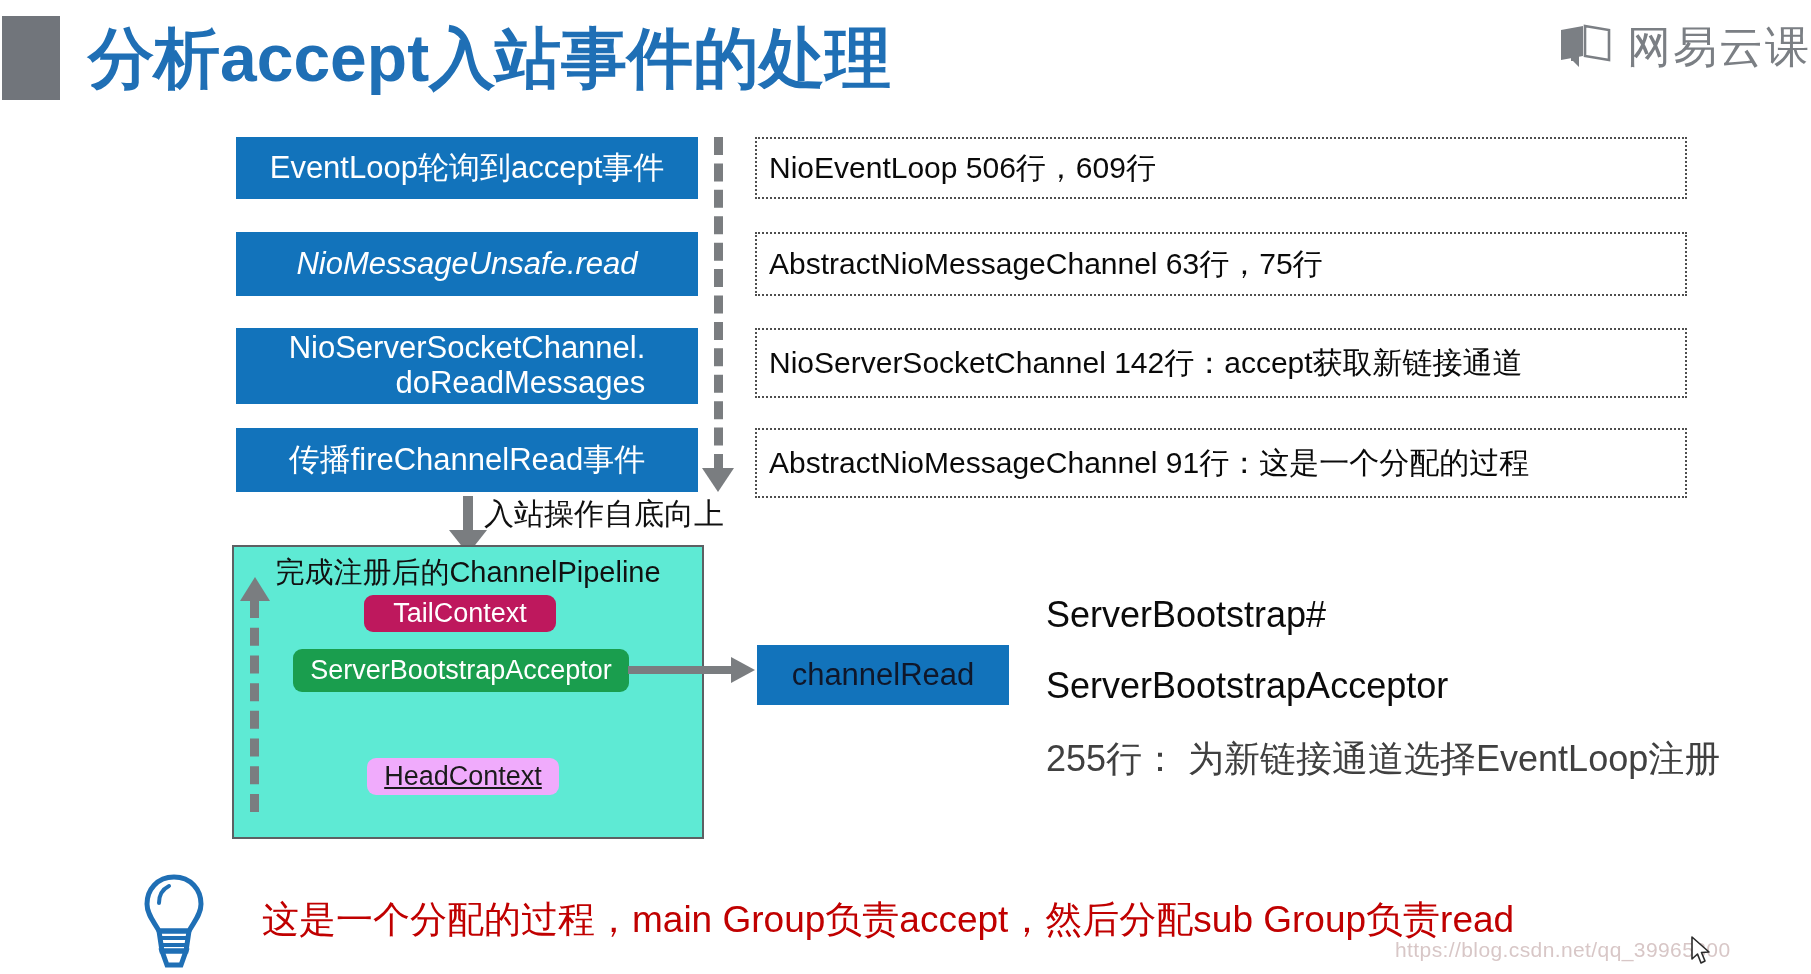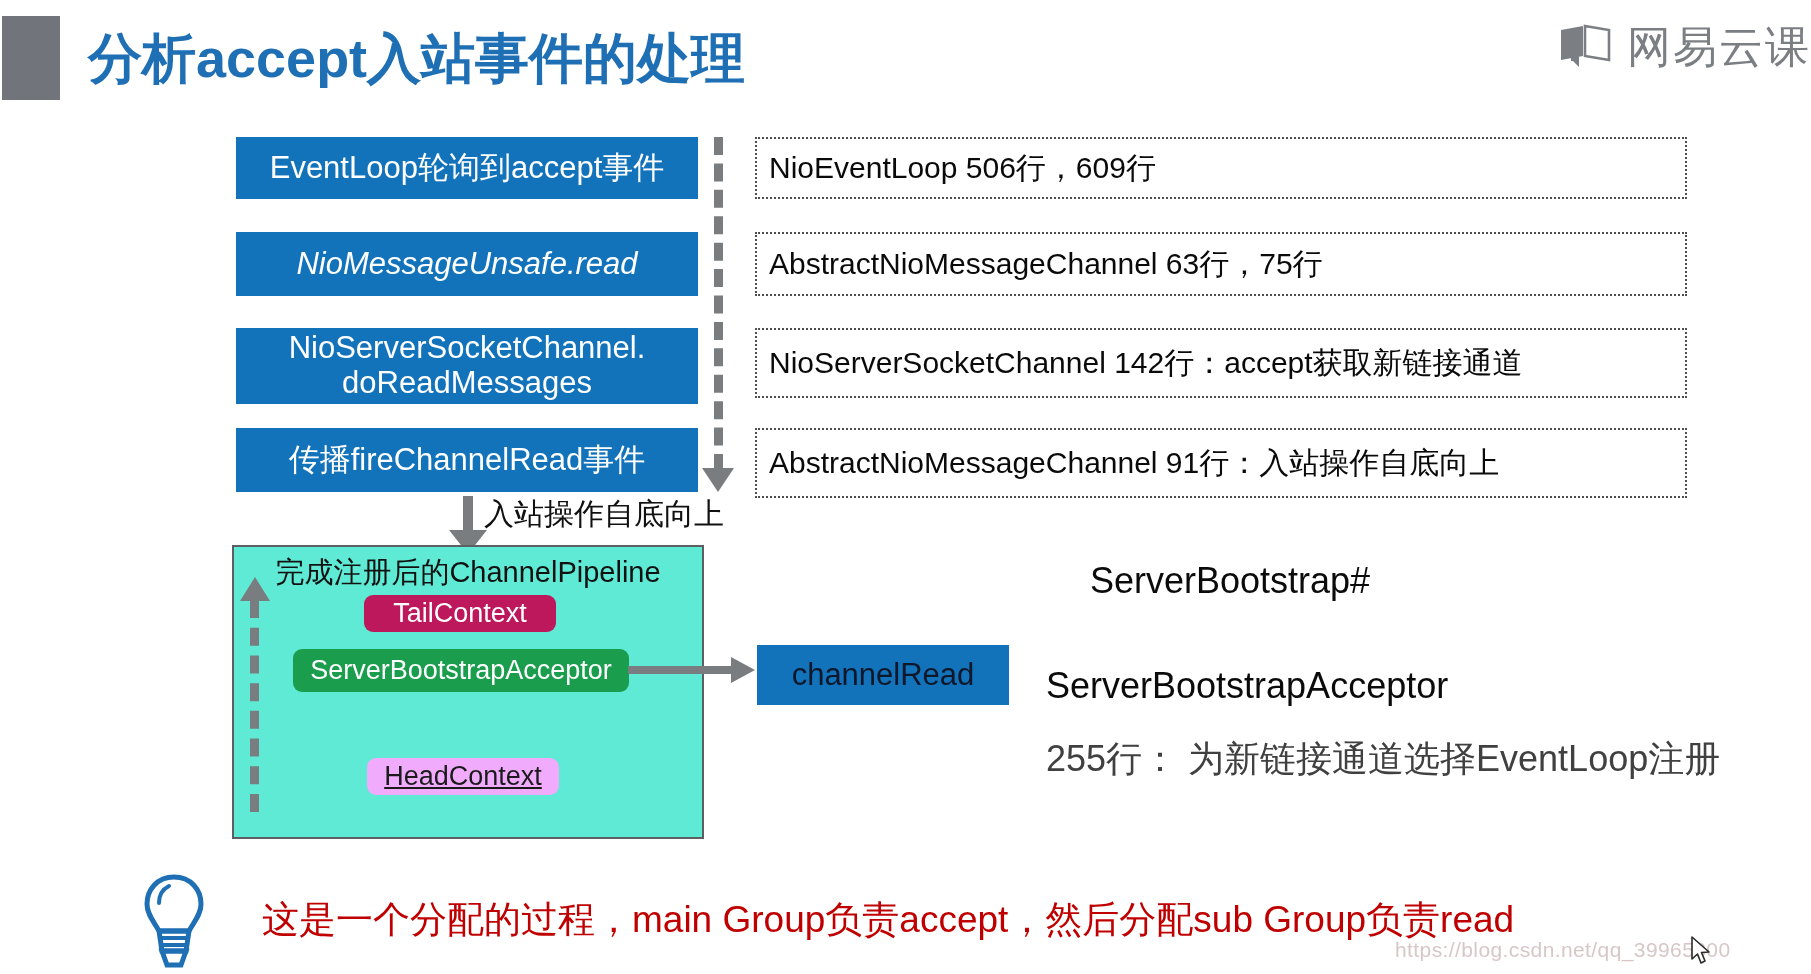--- a/index.html
+++ b/index.html
@@ -16,21 +16,21 @@
   }
 
   
   .hdr-square {
     position: absolute; left: 2px; top: 16px;
     width: 58px; height: 84px;
     background: #71757b;
   }
   .hdr-title {
     position: absolute; left: 88px; top: 18px;
-    font-size: 54px; font-weight: bold;
+    font-size: 66px; font-weight: bold;
     color: #1f6fb5;
     letter-spacing: 0px;
     white-space: nowrap;
     line-height: 80px;
   }
 
   
   .brand {
     position: absolute; right: 0px; top: 16px;
     display: flex; align-items: center; gap: 14px;
@@ -43,21 +43,21 @@
     line-height: 48px;
   }
 
   
   .step {
     position: absolute;
     left: 236px; width: 462px;
     background: #1273bb;
     color: #ffffff;
     display: flex; align-items: center; justify-content: center;
-    text-align: center;
+    text-align: right;
     font-size: 31px;
     line-height: 1.12;
     padding: 2px 8px;
     white-space: pre-line;
   }
   .step.s1 { top: 137px; height: 62px; }
   .step.s2 { top: 232px; height: 64px; font-style: italic; }
   .step.s3 { top: 328px; height: 76px; }
   .step.s4 { top: 428px; height: 64px; }
 
@@ -178,21 +178,21 @@
     background: #1273bb; color: #0f172a;
     display: flex; align-items: center; justify-content: center;
     font-size: 31px; white-space: nowrap;
   }
 
   
   .ann {
     position: absolute; left: 1046px;
     font-size: 36px; white-space: nowrap; color: #0b0b0b;
   }
-  .ann.a1 { top: 560px; margin-left: 44px; }
+  .ann.a1 { top: 594px; }
   .ann.a2 { top: 665px; }
   .ann.a3 { top: 735px; color: #404040; }
 
   
   .bulb { position: absolute; left: 141px; top: 873px; }
   .tip-text {
     position: absolute; left: 262px; top: 895px;
     font-size: 37px; color: #c00000; white-space: nowrap;
   }
 
@@ -226,21 +226,21 @@
   <div class="step s3">NioServerSocketChannel.
 doReadMessages</div>
   <div class="step s4">传播fireChannelRead事件</div>
 
   <div class="conn"></div>
   <div class="conn-head"></div>
 
   <div class="note n1">NioEventLoop 506行，609行</div>
   <div class="note n2">AbstractNioMessageChannel 63行，75行</div>
   <div class="note n3">NioServerSocketChannel 142行：accept获取新链接通道</div>
-  <div class="note n4">AbstractNioMessageChannel 91行：入站操作自底向上</div>
+  <div class="note n4">AbstractNioMessageChannel 91行：这是一个分配的过程</div>
 
   <div class="down-arrow-stem"></div>
   <div class="down-arrow-head"></div>
   <div class="inbound-label">入站操作自底向上</div>
 
   <div class="pipeline">
     <div class="pipeline-title">完成注册后的ChannelPipeline</div>
   </div>
   <div class="up-arrow-stem"></div>
   <div class="up-arrow-head"></div>

